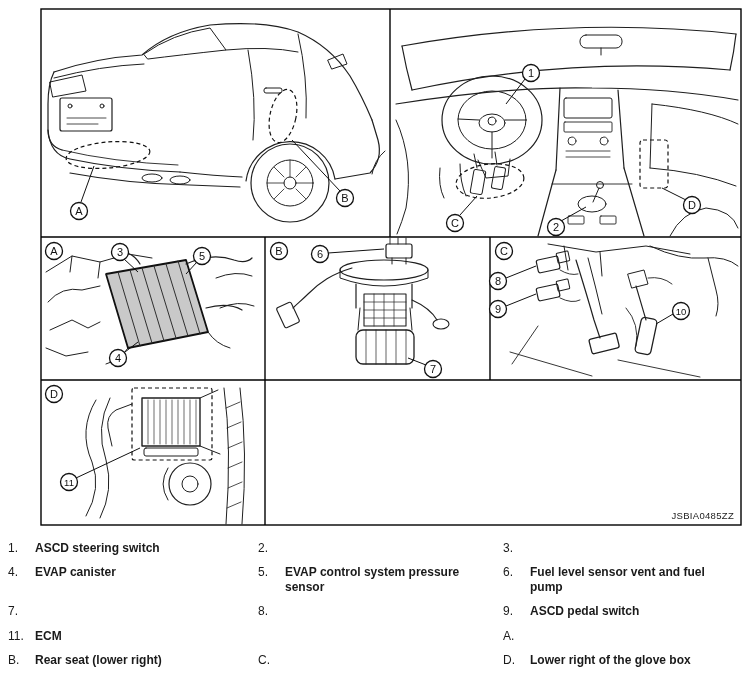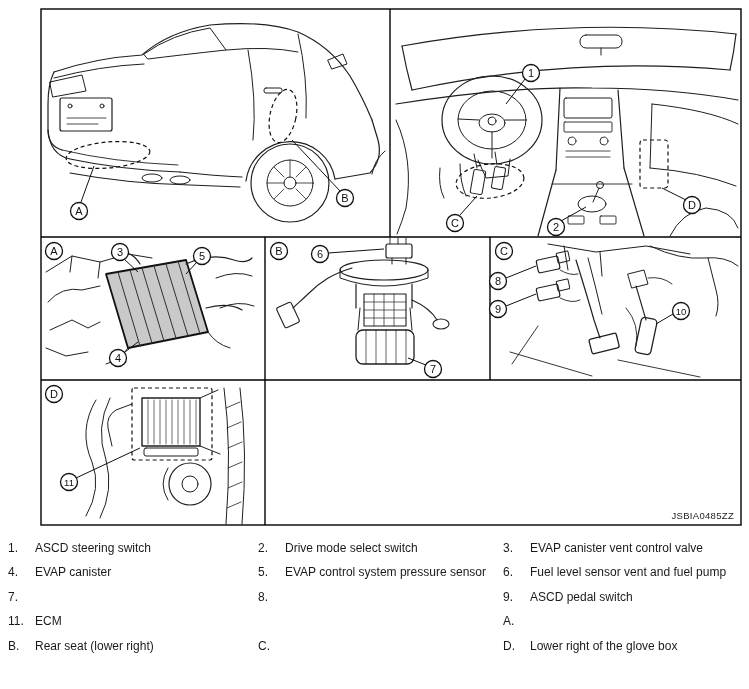--- a/index.html
+++ b/index.html
@@ -16,21 +16,21 @@
   .cot-sm { font-size:9.5px; }
   .ldr { stroke:#111; stroke-width:1; fill:none; }
   .dash { fill:none; stroke:#111; stroke-width:1.2; stroke-dasharray:4 3; }
   .figcode { font-family:"Liberation Sans", sans-serif; font-size:9.5px; fill:#222; text-anchor:end; letter-spacing:0.3px; stroke:none; }
 
   .legend { position:absolute; left:8px; top:541px; width:736px;
             display:grid; grid-template-columns:250px 245px 1fr; row-gap:10px;
             font-size:12px; color:#1a1a1a; }
   .lg-item { display:flex; align-items:flex-start; line-height:1.2; padding-right:10px; }
   .lg-key   { flex:0 0 27px; }
-  .lg-label { flex:1; }
+  .lg-label { flex:1;font-weight:bold; }
 </style>
 </head>
 <body>
 
 <div class="page">
 
   <div class="figure-frame">
     <svg viewBox="0 0 702 518" xmlns="http://www.w3.org/2000/svg">
 
       <g class="frame-line">
@@ -300,25 +300,23 @@
     </svg>
   </div>
 
   <div class="legend">
     <div class="lg-item">
       <span class="lg-key">1.</span>
       <span class="lg-label">ASCD steering switch</span>
     </div>
     <div class="lg-item">
       <span class="lg-key">2.</span>
-      <span class="lg-label">Drive mode select switch</span>
     </div>
     <div class="lg-item">
       <span class="lg-key">3.</span>
-      <span class="lg-label">EVAP canister vent control valve</span>
     </div>
     <div class="lg-item">
       <span class="lg-key">4.</span>
       <span class="lg-label">EVAP canister</span>
     </div>
     <div class="lg-item">
       <span class="lg-key">5.</span>
       <span class="lg-label">EVAP control system pressure sensor</span>
     </div>
     <div class="lg-item">

